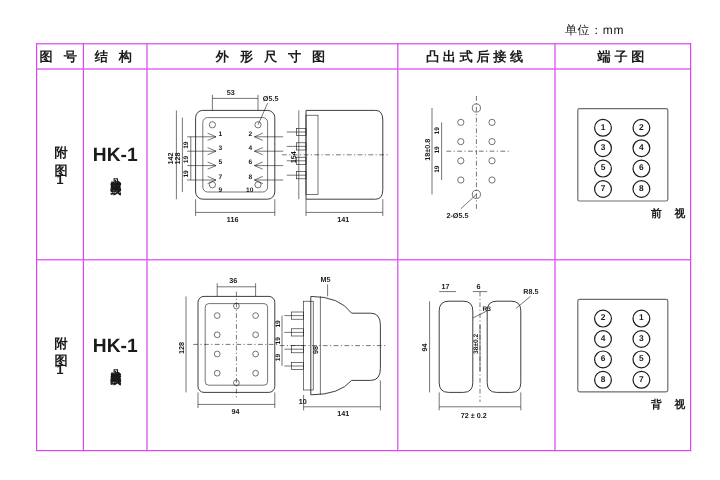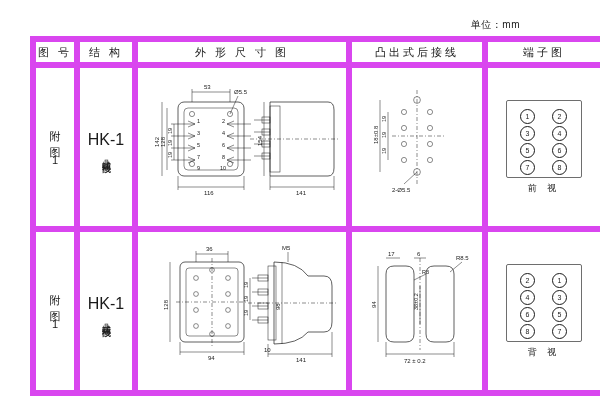--- a/index.html
+++ b/index.html
@@ -17,25 +17,25 @@
     font-size:10px;letter-spacing:.5px;
   }
 
   table.main{
     position:absolute;left:30px;top:36px;
     width:540px;height:340px;
     border-collapse:collapse;
     table-layout:fixed;
   }
   table.main td,table.main th{
-    border:6px solid #d946ef;
+    border:1px solid #d946ef;
     padding:0;
     vertical-align:middle;
     text-align:center;
-    font-weight:normal;
+    font-weight:bold;
   }
   .hdr td{height:20px;font-size:11px;letter-spacing:3px;}
   .col1{width:38px;}
   .col2{width:52px;}
   .col3{width:208px;}
   .col4{width:130px;}
   .col5{width:112px;}
 
   .vert{
     writing-mode:vertical-rl;
@@ -63,21 +63,21 @@
   .dash{stroke:#1a1a1a;stroke-width:.5;fill:none;stroke-dasharray:4 2 1 2;}
   .txt{font-family:"Liberation Sans",sans-serif;font-size:6px;fill:#1a1a1a;}
   .txt5{font-family:"Liberation Sans",sans-serif;font-size:5.5px;fill:#1a1a1a;}
 
   .term-box{position:relative;width:76px;height:78px;margin:0 auto;}
   .term-box .bd{position:absolute;inset:0;border:1px solid #6e6e6e;border-radius:2px;}
   .circ{
     position:absolute;width:13px;height:13px;border:1px solid #1a1a1a;
     border-radius:50%;font-size:7px;line-height:13px;text-align:center;
   }
-  .term-cap{font-size:9px;margin-top:4px;letter-spacing:4px;}
+  .term-cap{font-size:9px;margin-top:4px;letter-spacing:4px;text-align:right;}
 </style>
 </head>
 <body>
 
 <div class="page">
 
   <div class="unit">单位：mm</div>
 
   <table class="main">
     <tbody>

